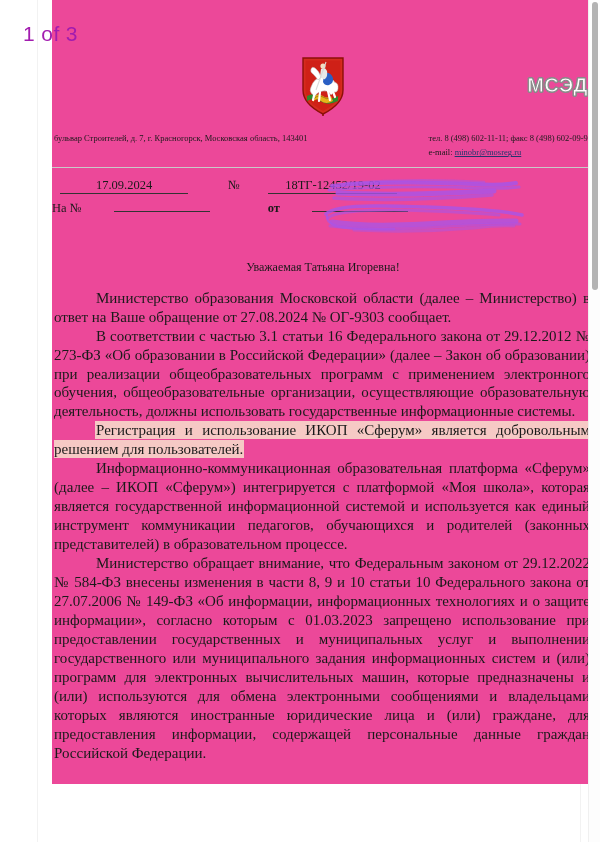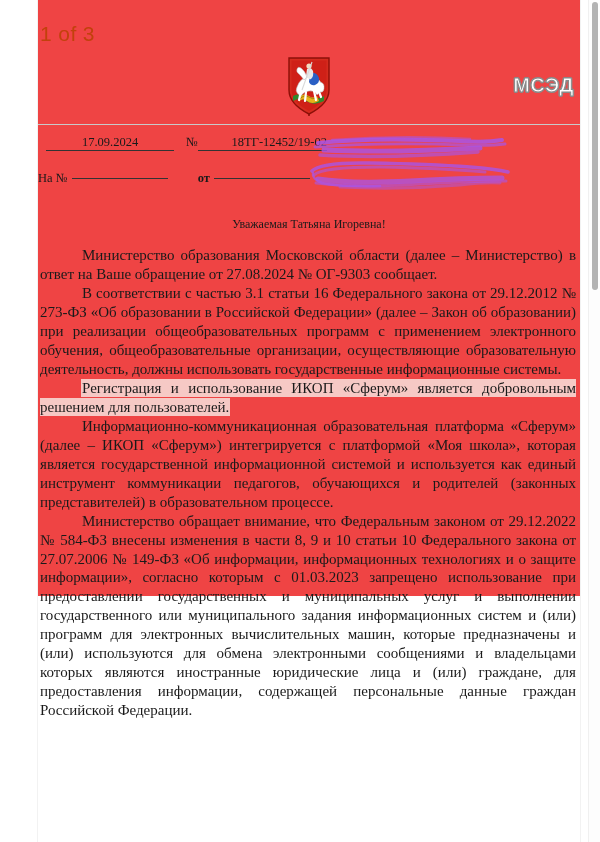--- a/index.html
+++ b/index.html
@@ -17,25 +17,25 @@
   }
 
   
   #viewer {
     position: absolute;
     inset: 0;
     background: #ffffff;
   }
   #page-indicator {
     position: absolute;
-    left: 40px;
+    left: 23px;
     top: 22px;
     font-family: "Liberation Sans", "DejaVu Sans", sans-serif;
     font-size: 21px;
-    color: #c2410c;
+    color: #a21caf;
     letter-spacing: 0.4px;
     user-select: none;
   }
   #scrollbar-track {
     position: absolute;
     right: 0;
     top: 0;
     width: 11px;
     height: 842px;
     background: #fdfdfd;
@@ -63,25 +63,25 @@
     left: 580px;
     top: 0;
     width: 1px;
     height: 842px;
     background: #f2f2f2;
   }
 
   
   #sheet {
     position: absolute;
-    left: 38px;
+    left: 52px;
     top: 0;
     width: 542px;
-    height: 596px;
-    background: #ef4444;
+    height: 784px;
+    background: #ec4899;
   }
 
   
   .letterhead {
     position: relative;
     padding-top: 56px;
     text-align: center;
   }
   .emblem {
     width: 44px;
@@ -142,31 +142,32 @@
   
   .ref-block {
     position: relative;
     margin-top: 10px;
     height: 58px;
     font-size: 12.5px;
   }
   .ref-row {
     display: flex;
     align-items: baseline;
+    gap: 28px;
   }
   .ref-row-1 { padding-left: 8px; }
-  .ref-row-2 { margin-top: 20px; align-items: center; }
+  .ref-row-2 { margin-top: 7px; }
   .ref-field {
     border-bottom: 1px solid #333;
     text-align: center;
     display: inline-block;
   }
   .date-field { width: 128px; }
   .num-label { margin-left: 12px; }
-  .num-field { width: 128px; text-align: right; padding-left: 1px; }
+  .num-field { width: 128px; text-align: center; padding-left: 1px; }
   .na-label { }
   .na-field { width: 96px; margin-left: 4px; }
   .ot-label { margin-left: 30px; font-weight: bold; }
   .ot-field { width: 96px; margin-left: 4px; }
 
   
   .redaction {
     position: absolute;
     left: 272px;
     top: -4px;
@@ -233,20 +234,30 @@
         <circle cx="22" cy="10" r="2.6" fill="#f2ddc0"></circle>
 
         <path d="M25 6 L15 34" stroke="#d9d9d9" stroke-width="1.1"></path>
 
         <path d="M22 58 L22 60" stroke="#8c1008" stroke-width="1.6"></path>
       </svg>
 
       <div class="msed-stamp">МСЭД</div>
 
 
+      <div class="contact-row">
+        <div class="contact-left">бульвар Строителей,  д. 7, г. Красногорск, Московская область, 143401</div>
+        <div class="contact-right">
+          <div>тел. 8 (498) 602-11-11;  факс 8 (498) 602-09-93</div>
+          <div class="email-line">
+            <span>e-mail:</span>
+            <span class="email-addr">minobr@mosreg.ru</span>
+          </div>
+        </div>
+      </div>
 
       <div class="hr-rule"></div>
     </div>
 
     <div class="ref-block">
       <div class="ref-row ref-row-1">
         <span class="ref-field date-field">17.09.2024</span>
         <span class="num-label">№</span>
         <span class="ref-field num-field">18ТГ-12452/19-02</span>
       </div>

